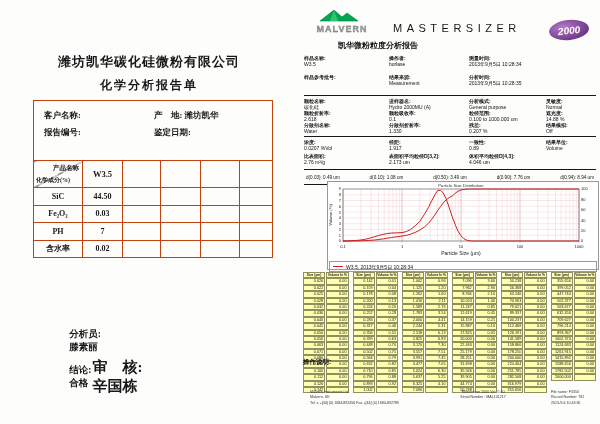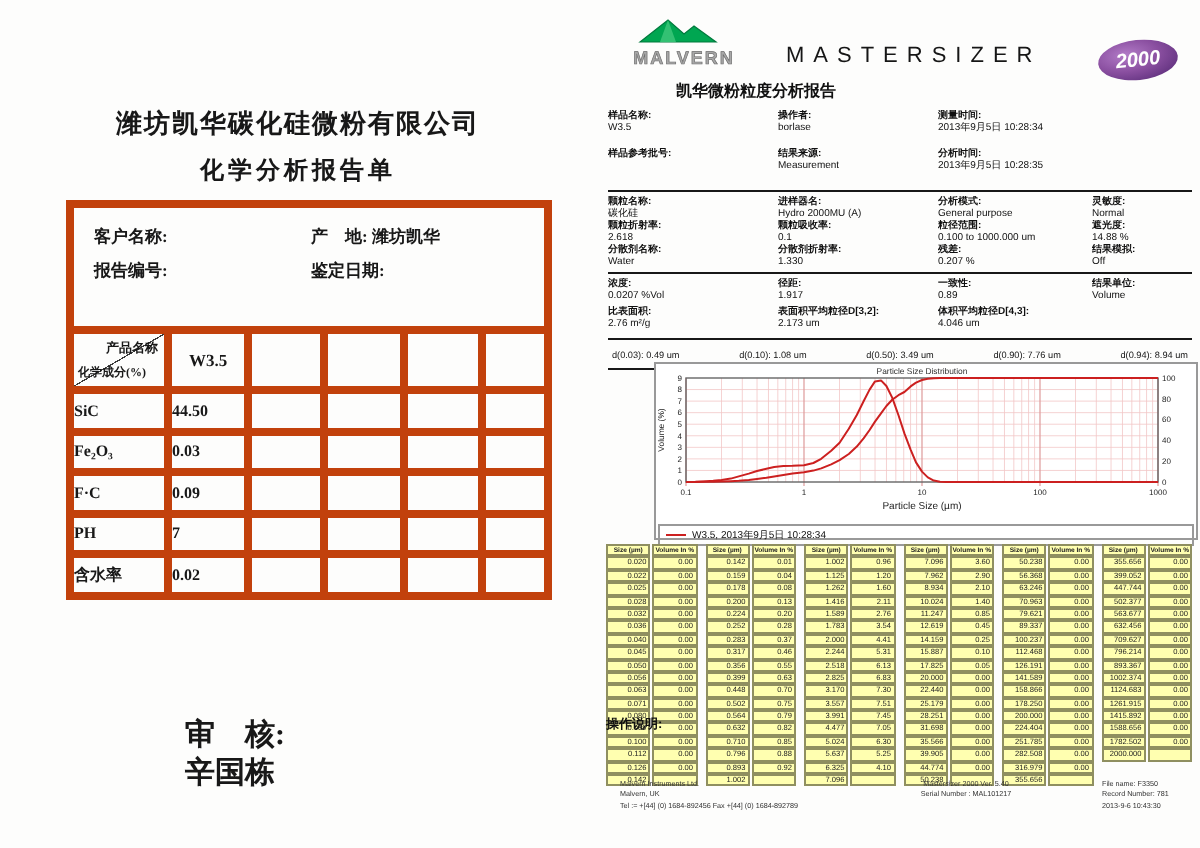--- a/index.html
+++ b/index.html
@@ -4,31 +4,31 @@
 <style>
   html,body{margin:0;padding:0;background:#ffffff;}
   .canvas{position:relative;width:600px;height:424px;background:#fdfdfc;overflow:hidden;
           font-family:"Liberation Sans",sans-serif;color:#1a1a1a;}
   
   .left-page{position:absolute;left:0;top:0;width:298px;height:376px;
              font-family:"Liberation Serif",serif;font-weight:bold;color:#181818;}
   .lp-title{position:absolute;top:53px;left:0;width:298px;text-align:center;font-size:13px;letter-spacing:1px;}
   .lp-subtitle{position:absolute;top:77px;left:0;width:298px;text-align:center;font-size:12px;letter-spacing:2px;}
   .chem-table{position:absolute;left:33px;top:100px;width:239px;border-collapse:collapse;table-layout:fixed;}
-  .chem-table td{border:4px solid #c2410c;padding:0;overflow:hidden;}
+  .chem-table td{border:1px solid #c2410c;padding:0;overflow:hidden;}
   .info-cell{height:50px;vertical-align:top;padding:9px 8px 0 10px !important;}
   .info-line{display:flex;margin-bottom:5px;font-size:8.5px;white-space:pre;}
   .il{width:50%;}
   .hdr-row td{height:26px;}
   .diag{position:relative;
         background:linear-gradient(to bottom right,transparent 49.4%,#3a3a3a 49.4%,#3a3a3a 50.8%,transparent 50.8%);}
   .diag-top{position:absolute;top:3px;right:3px;font-size:6.5px;}
   .diag-bot{position:absolute;bottom:2px;left:2px;font-size:6px;}
   .prod-cell{text-align:center;font-size:8.5px;}
-  .data-row td{height:16.5px;font-size:8px;}
+  .data-row td{height:16.5px;text-align:center;font-size:8px;}
   .lp-line1{position:absolute;left:55px;top:318px;font-size:9.5px;white-space:pre;}
   .lp-line2{position:absolute;left:70px;top:341px;font-size:15px;white-space:pre;}
   .lp-gap{display:inline-block;width:55px;}
   
   .right-page{position:absolute;left:298px;top:0;width:302px;height:424px;color:#111;}
   .malvern-logo{position:absolute;left:12px;top:8px;}
   .ms-title{position:absolute;left:95px;top:22px;font-size:11px;font-weight:400;letter-spacing:4.5px;color:#161616;}
   .badge2000{position:absolute;left:251px;top:20px;width:40px;height:20px;border-radius:50%;
              background:radial-gradient(ellipse at 35% 35%, #b37cc8 0%, #8a4fa0 45%, #4f2570 100%);
              display:flex;align-items:center;justify-content:center;
@@ -106,45 +106,44 @@
           </tr>
           <tr class="data-row">
             <td>Fe₂O₃</td>
             <td>0.03</td>
             <td></td>
             <td></td>
             <td></td>
             <td></td>
           </tr>
           <tr class="data-row">
-            <td>F·C</td>
-            <td>0.09</td>
-            <td></td>
-            <td></td>
-            <td></td>
-            <td></td>
-          </tr>
-          <tr class="data-row">
             <td>PH</td>
             <td>7</td>
             <td></td>
             <td></td>
             <td></td>
             <td></td>
           </tr>
           <tr class="data-row">
             <td>含水率</td>
             <td>0.02</td>
             <td></td>
             <td></td>
             <td></td>
             <td></td>
           </tr>
         </tbody>
     </table>
+    <div class="lp-line1">
+      <span>分析员:</span>
+      <span>滕素丽</span>
+      <span class="lp-gap"></span>
+      <span>结论:</span>
+      <span>合格</span>
+    </div>
     <div class="lp-line2">
       <span>审    核:</span>
       <span>辛国栋</span>
     </div>
   </div>
 
   <div class="right-page">
     <svg class="malvern-logo" width="64" height="30" viewBox="0 0 64 30">
       <polygon points="10,13 24,2 32,9 37,5 48,13" fill="#00a651" stroke="#007a3d" stroke-width="0.6"></polygon>
       <polygon points="24,2 28,13 20,13" fill="#33c173"></polygon>

